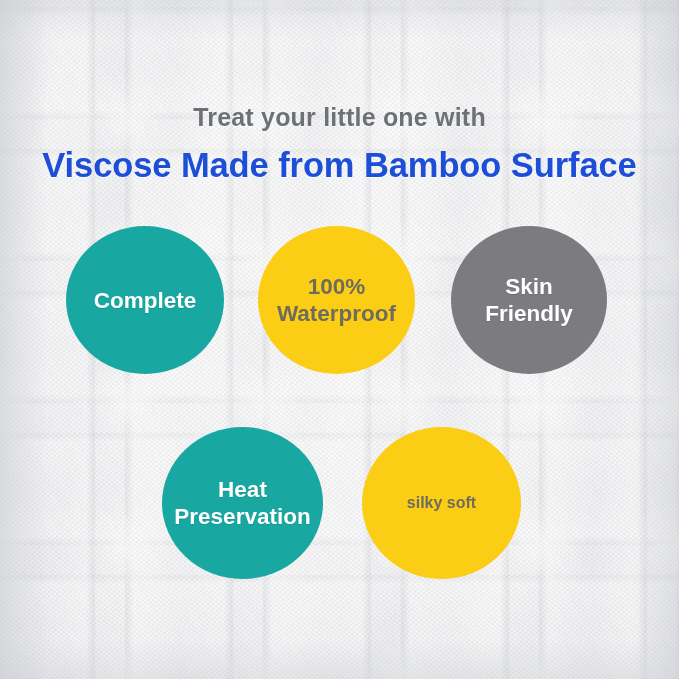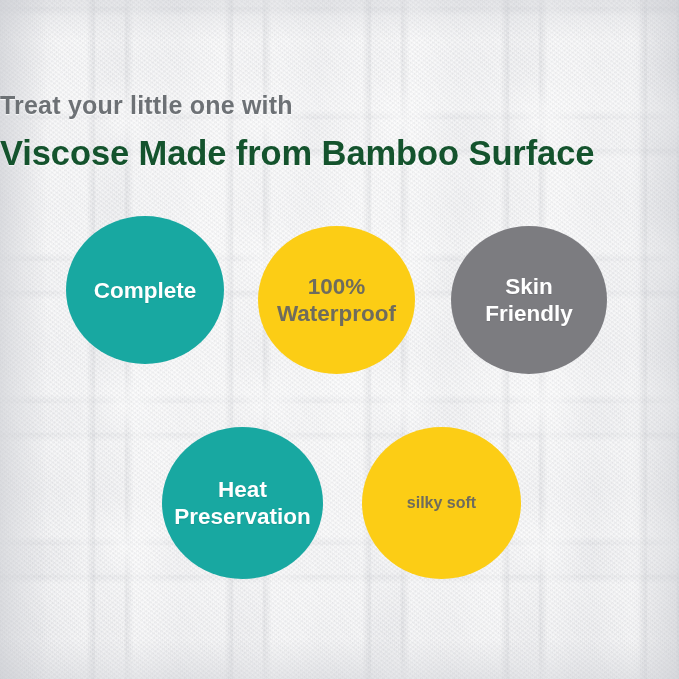--- a/index.html
+++ b/index.html
@@ -99,36 +99,36 @@
                               rgba(196,198,204,0.0) 93%, rgba(196,198,204,0.45) 100%),
       linear-gradient(180deg, rgba(199,201,207,0.35) 0%, rgba(199,201,207,0.0) 6%,
                               rgba(199,201,207,0.0) 94%, rgba(199,201,207,0.40) 100%);
   }
 
   
   .headline-wrap {
     position: absolute;
     left: 0;
     right: 0;
-    top: 92px;
-    text-align: left;
+    top: 104px;
+    text-align: center;
   }
   .eyebrow {
     font-size: 25px;
     font-weight: bold;
     color: #6d7175;
     letter-spacing: 0.2px;
     line-height: 1.1;
     text-shadow: 0 1px 1px rgba(255,255,255,0.85);
   }
   .headline {
     margin-top: 14px;
     font-size: 34.5px;
     font-weight: bold;
-    color: #14532d;
+    color: #1d4ed8;
     letter-spacing: -0.1px;
     line-height: 1.12;
     white-space: nowrap;
     text-shadow: 0 1px 1px rgba(255,255,255,0.7);
   }
 
   
   .bubble {
     position: absolute;
     border-radius: 50%;
@@ -143,21 +143,21 @@
     display: block;
     width: 100%;
     padding: 0 6px;
     box-sizing: border-box;
     line-height: 1.2;
   }
   .bubble.teal  { background: #18a8a1; color: #ffffff; }
   .bubble.gray  { background: #7c7c80; color: #ffffff; }
   .bubble.yellow{ background: #fccd15; color: #6f6c5d; }
 
-  .b1 { left: 66px;  top: 216px; width: 158px; height: 148px; font-size: 22.5px; }
+  .b1 { left: 66px;  top: 226px; width: 158px; height: 148px; font-size: 22.5px; }
   .b2 { left: 258px; top: 226px; width: 157px; height: 148px; font-size: 22.5px; }
   .b3 { left: 451px; top: 226px; width: 156px; height: 148px; font-size: 22.5px; }
   .b4 { left: 162px; top: 427px; width: 161px; height: 152px; font-size: 22.5px; }
   .b5 { left: 362px; top: 427px; width: 159px; height: 152px; font-size: 16px; }
 
   .b1 .bubble-label, .b3 .bubble-label, .b4 .bubble-label {
     text-shadow: 0 1px 1px rgba(0,0,0,0.10);
   }
 </style>
 </head>

